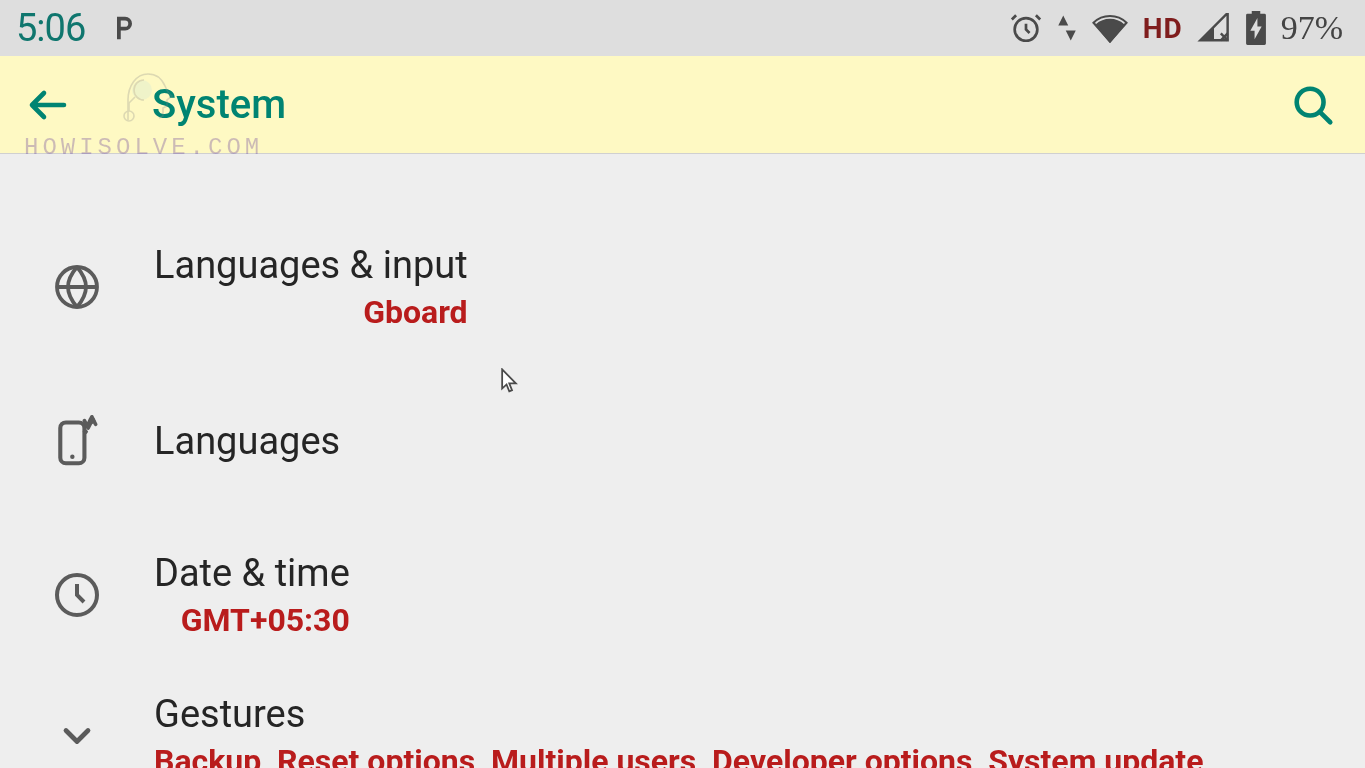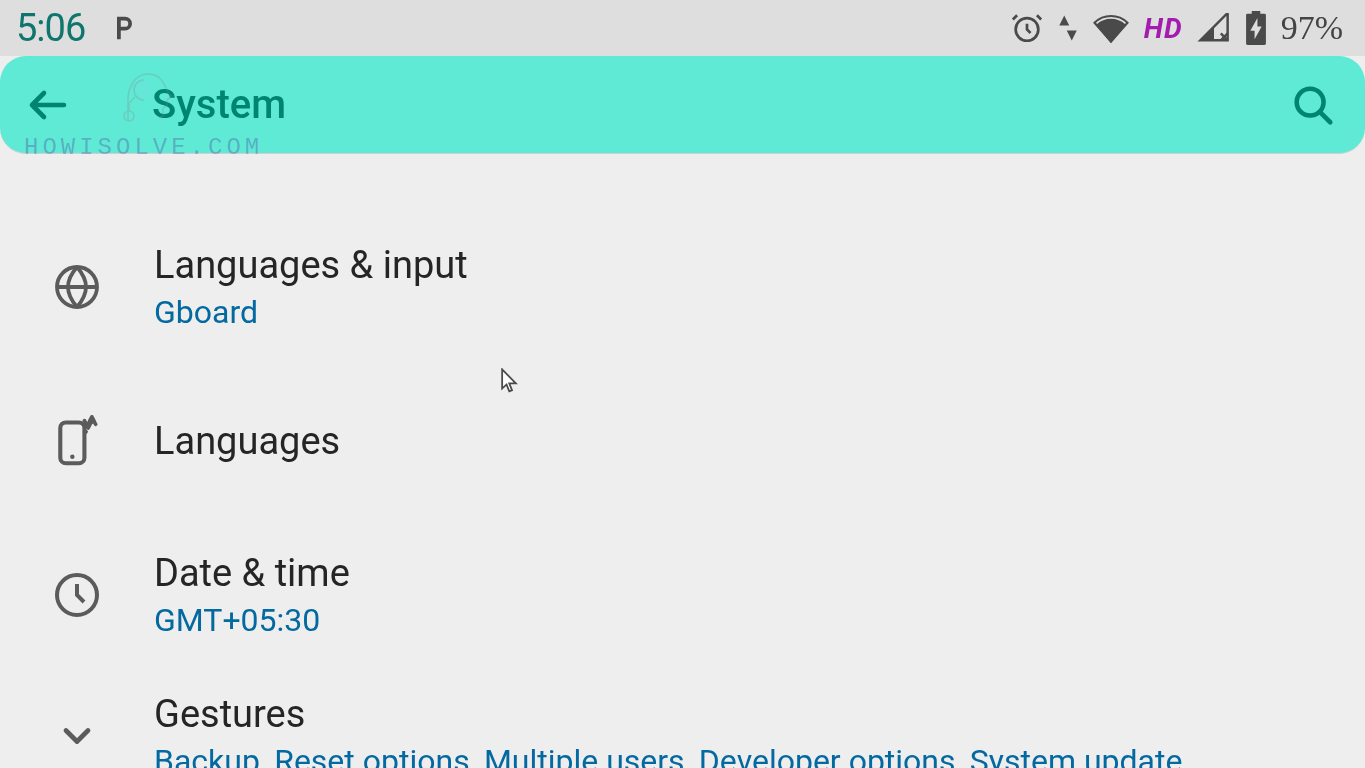--- a/index.html
+++ b/index.html
@@ -43,41 +43,39 @@
     .app-badge svg { display:block; }
     .status-right {
       display: flex;
       align-items: center;
       gap: 14px;
     }
     .status-icon { display:flex; align-items:center; color:#4a4a4a; }
     .status-hd {
       font-size: 28px;
       font-weight: 700;
-      font-style: italic;
       letter-spacing: 1px;
-      color:#a21caf;
+      color:#7f1d1d;
     }
     .status-pct {
       font-size: 34px;
       font-weight: 400;
       color:#444;
       font-family:Liberation Serif, serif;
     }
 
     
     .app-bar {
       height: 98px;
       width: 100%;
       display: flex;
       align-items: center;
-      background: #5eead4;
+      background: #fef9c3;
       position: relative;
       border-bottom: 1px solid #d0d0d0;
-      border-radius: 26px;
     }
     .back-btn {
       width: 96px;
       height: 96px;
       display: flex;
       align-items: center;
       justify-content: center;
       color: #008472;
       cursor: pointer;
     }
@@ -149,22 +147,23 @@
       flex-direction: column;
       gap: 6px;
     }
     .item .title {
       font-size: 38px;
       font-weight: 400;
       color: #252525;
     }
     .item .subtitle {
       font-size: 32px;
-      font-weight: 400;
-      color: #0369a1;
+      font-weight: 700;
+      color: #b91c1c;
+      text-align: right;
     }
 
     
     .cursor {
       position: absolute;
       left: 500px;
       top: 368px;
       pointer-events: none;
       color:#4a4a4a;
     }

